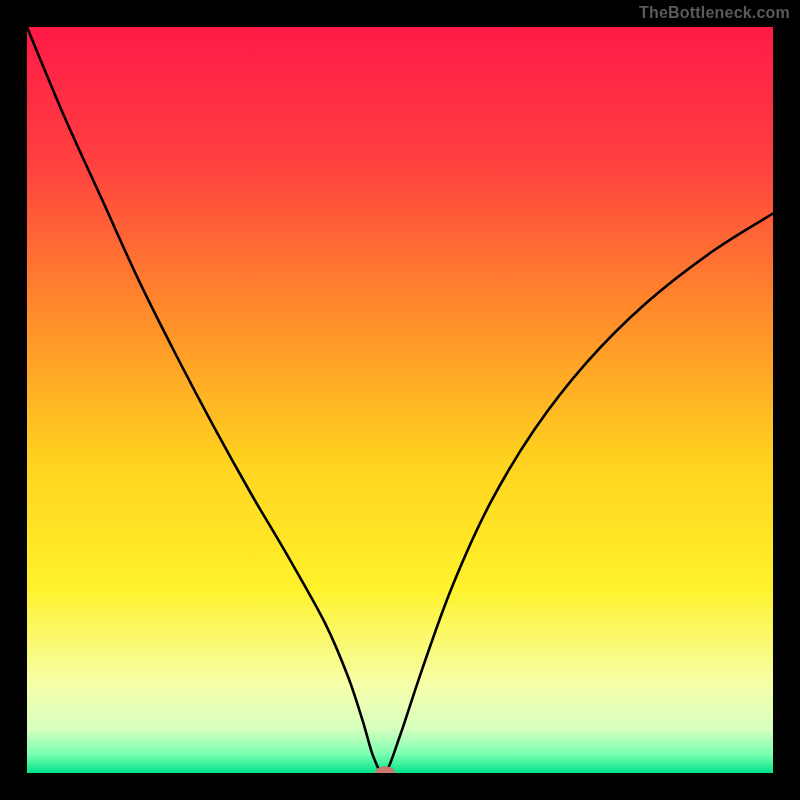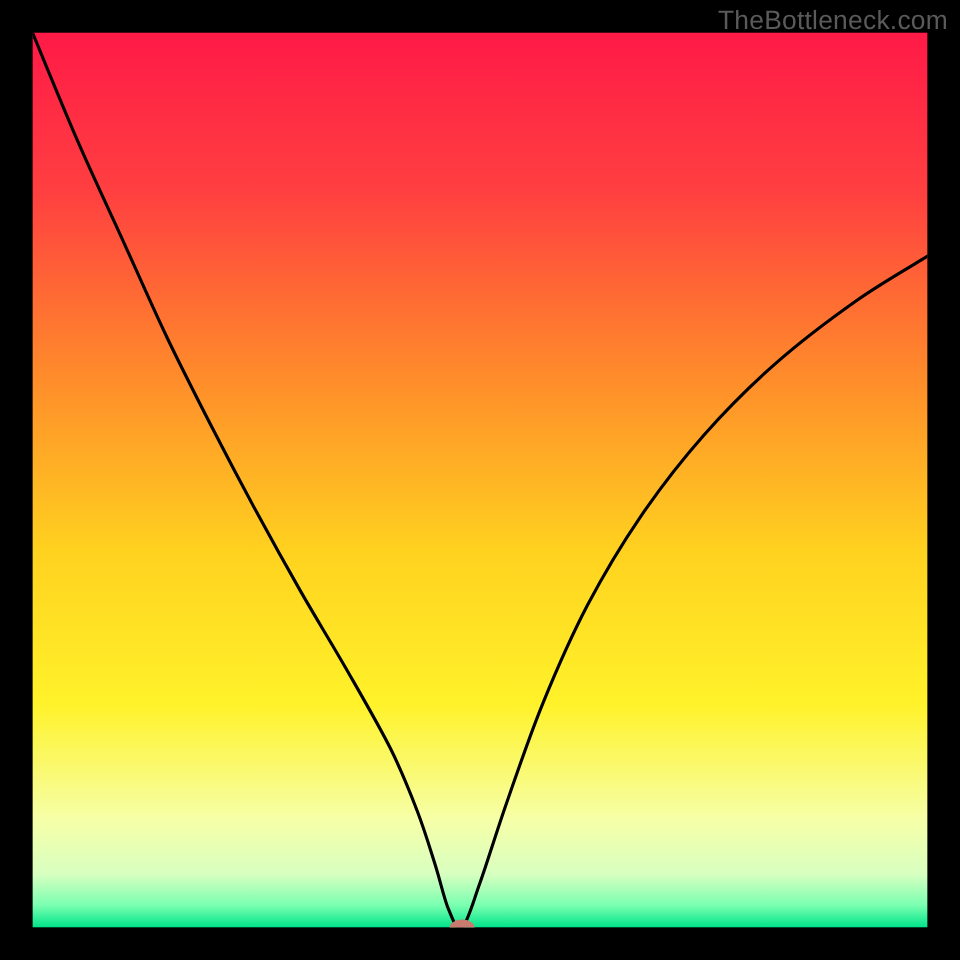--- a/index.html
+++ b/index.html
@@ -14,22 +14,22 @@
   .frame {
     position: relative;
     width: 800px;
     height: 800px;
     background: #000;
   }
   .watermark {
     position: absolute;
     top: 4px;
     right: 10px;
-    font-size: 22px;
-    font-weight: 400;
+    font-size: 16px;
+    font-weight: 700;
     color: #5a5a5a;
     letter-spacing: 0.2px;
     z-index: 5;
   }
   .plot {
     position: absolute;
     left: 27px;
     top: 27px;
     width: 746px;
     height: 746px;

